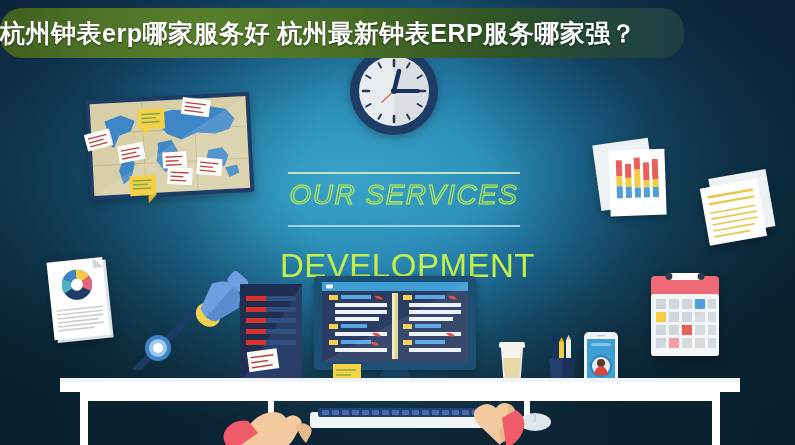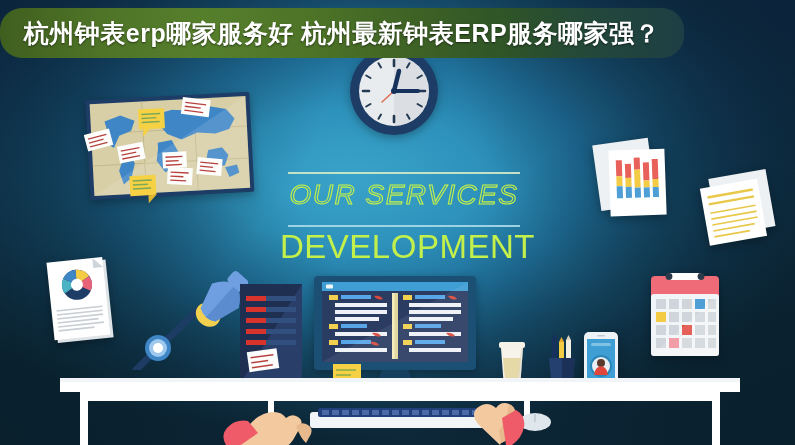--- a/index.html
+++ b/index.html
@@ -31,21 +31,21 @@
       radial-gradient(circle at 100% 0%, rgba(10,35,60,.75) 0%, rgba(10,35,60,0) 38%);
     pointer-events:none;
   }
 
   
   #titlebar{
     position:absolute; left:0; top:8px; width:684px; height:50px;
     background: linear-gradient(90deg,
        #3f5f1f 0%, #4e7327 14%, #567f2c 30%, #4d7327 46%,
        #3f6325 60%, #2f5427 74%, #24483a 86%, #1d3f45 100%);
-    display:flex; align-items:center; justify-content:center;
+    display:flex; align-items:center; justify-content:flex-start;
     z-index:40;
     border-radius:22px;
   }
   #titlebar .txt{
     color:#ffffff;
     font-size:25px;
     font-weight:bold;
     letter-spacing:.5px;
     white-space:nowrap;
     text-shadow: 0 1px 2px rgba(0,0,0,.55);
@@ -65,21 +65,21 @@
   #headline{
     left:280px; top:172px; width:248px; z-index:22;
     text-align:center;
   }
   #headline .rule{
     height:2px; background:#cfe8c9; opacity:.92; margin:0 8px;
   }
   #headline .rule.b{ background:#a7d8e8; }
   #headline .svcwrap{ padding:4px 0 9px; }
   #headline .dev{
-    margin-top:3px;
+    margin-top:22px;
     font-size:33px; letter-spacing:.5px;
     color:#c3f04a;
     font-weight:400;
     line-height:1;
   }
 
   
   #deskwrap{ left:0; top:330px; width:795px; height:115px; z-index:30; }
 </style>
 </head>

